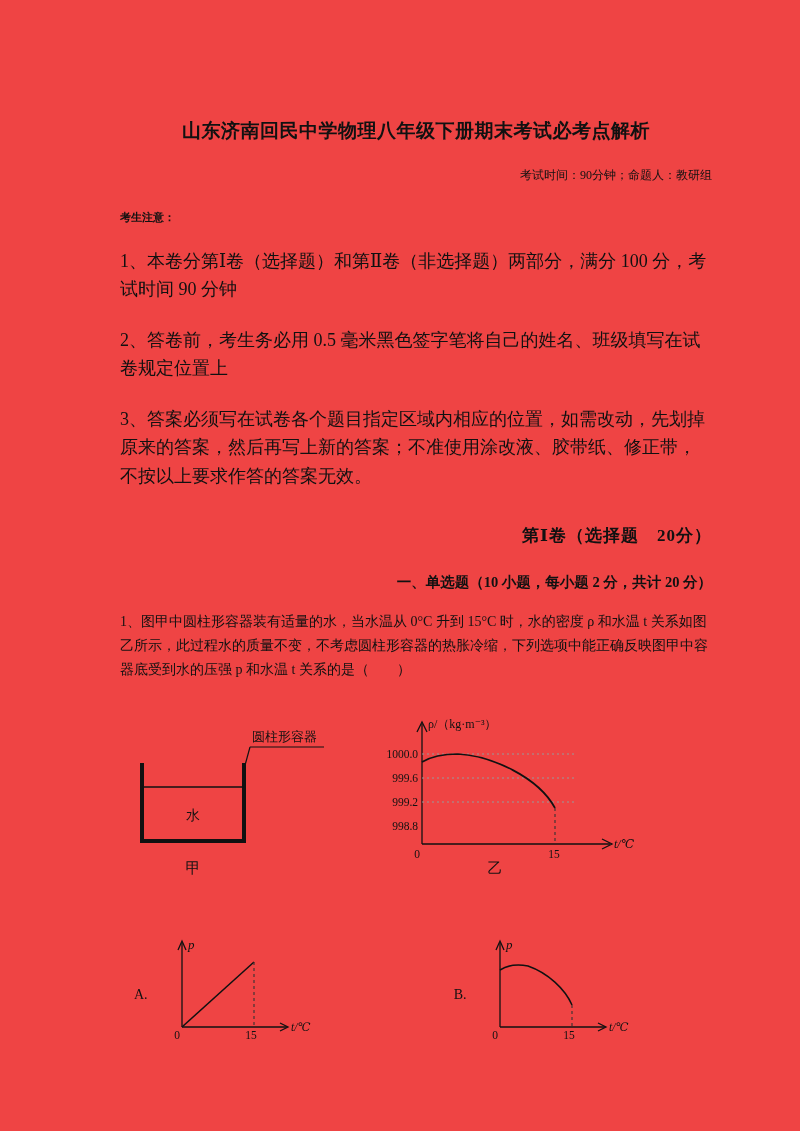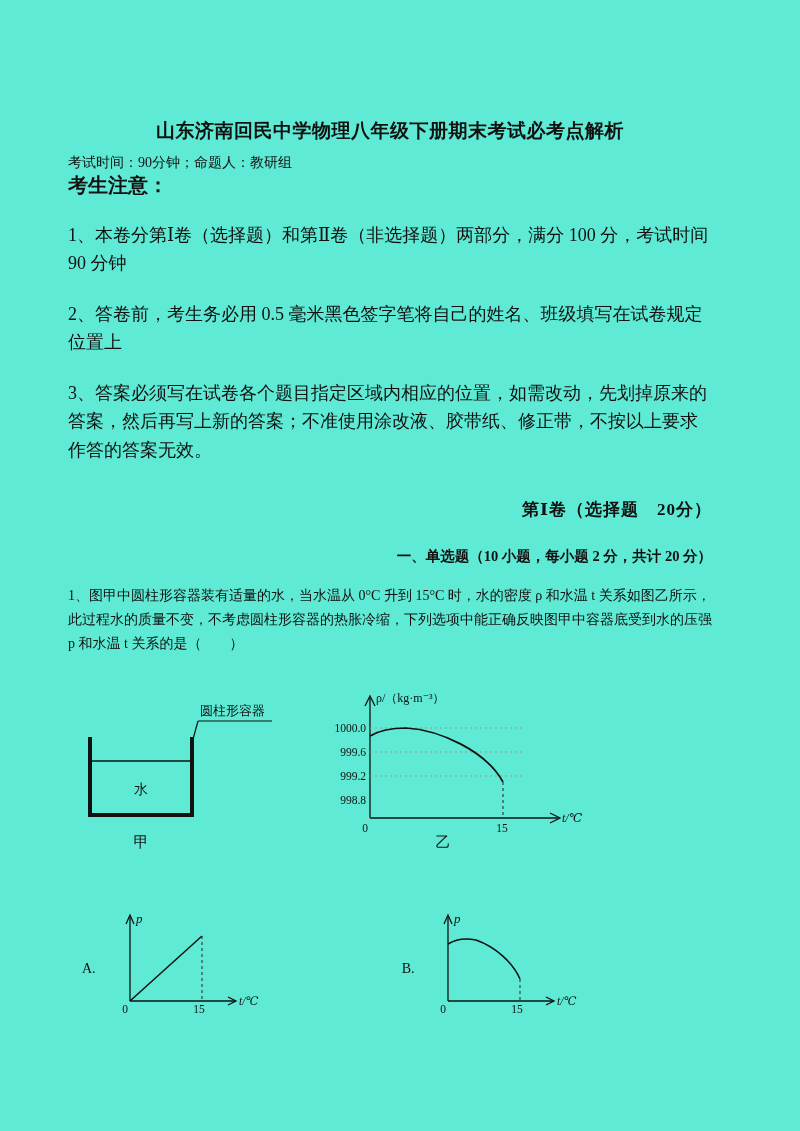--- a/index.html
+++ b/index.html
@@ -4,33 +4,33 @@
 <style>
   * { margin:0; padding:0; box-sizing:border-box; }
   html,body { background:#ffffff; }
   body {
     width:800px; height:1131px;
     font-family:"Liberation Serif","DejaVu Serif",serif;
     color:#111;
   }
   .page {
     width:800px; height:1131px;
-    padding:118px 88px 0 68px;
+    padding:118px 88px 0 120px;
     overflow:hidden;
-    background:#5eead4;
+    background:#ef4444;
   }
   .title {
     font-size:19px; font-weight:bold; text-align:center;
     letter-spacing:0.5px;
   }
   .subtitle {
-    font-size:14px; text-align:left; margin-top:10px;
+    font-size:12px; text-align:right; margin-top:23px;
   }
   .notice-label {
-    font-size:20px; font-weight:bold; 
+    font-size:11px; font-weight:bold; margin-top:26px;
   }
   .notice-item {
     font-size:18px; line-height:1.58; margin-top:22px;
   }
   .section-title {
     font-size:17px; font-weight:bold; text-align:right; margin-top:34px;
     letter-spacing:1px;
   }
   .subsection {
     font-size:14.5px; font-weight:bold; margin-top:26px;text-align:right;

